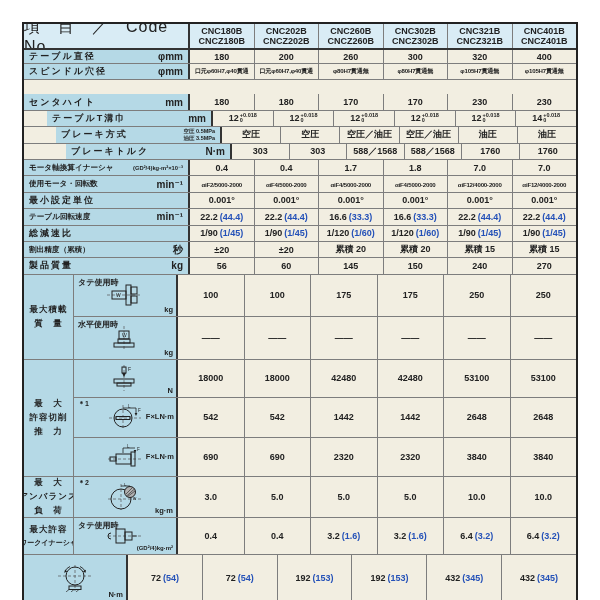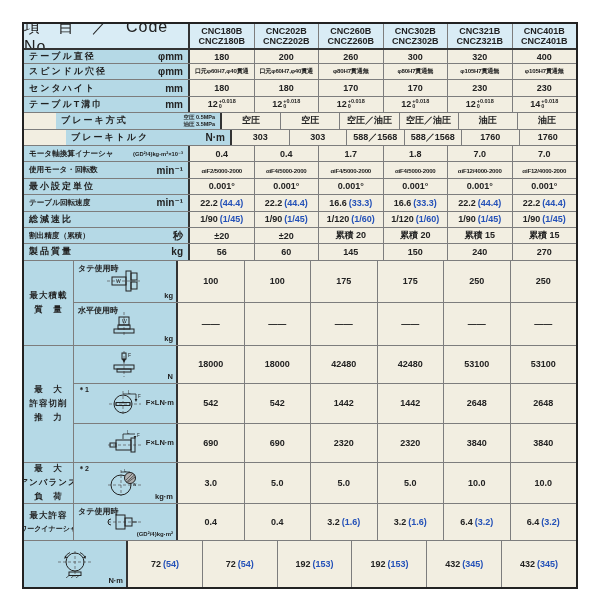--- a/index.html
+++ b/index.html
@@ -130,21 +130,21 @@
         <div class="cell data-cell">
           <span class="val val-sm">φ80H7貫通無</span>
         </div>
         <div class="cell data-cell">
           <span class="val val-sm">φ105H7貫通無</span>
         </div>
         <div class="cell data-cell">
           <span class="val val-sm">φ105H7貫通無</span>
         </div>
       </div>
-      <div class="row" style="height: 16.4px;">
+      <div class="row" style="height: 16.4px; margin-top: 14px;">
         <div class="cell label-cell">
           <span class="lbl">センタハイト</span>
           <span class="unit">mm</span>
         </div>
         <div class="cell data-cell">
           <span class="val">180</span>
         </div>
         <div class="cell data-cell">
           <span class="val">180</span>
         </div>
@@ -154,21 +154,21 @@
         <div class="cell data-cell">
           <span class="val">170</span>
         </div>
         <div class="cell data-cell">
           <span class="val">230</span>
         </div>
         <div class="cell data-cell">
           <span class="val">230</span>
         </div>
       </div>
-      <div class="row" style="height: 16.4px;">
+      <div class="row" style="height: 16.4px; padding-left: 23px;">
         <div class="cell label-cell">
           <span class="lbl">テーブルT溝巾</span>
           <span class="unit">mm</span>
         </div>
         <div class="cell data-cell">
           <span class="val">12</span>
           <span class="tol">
             <span>+0.018</span>
             <span>0</span>
           </span>

